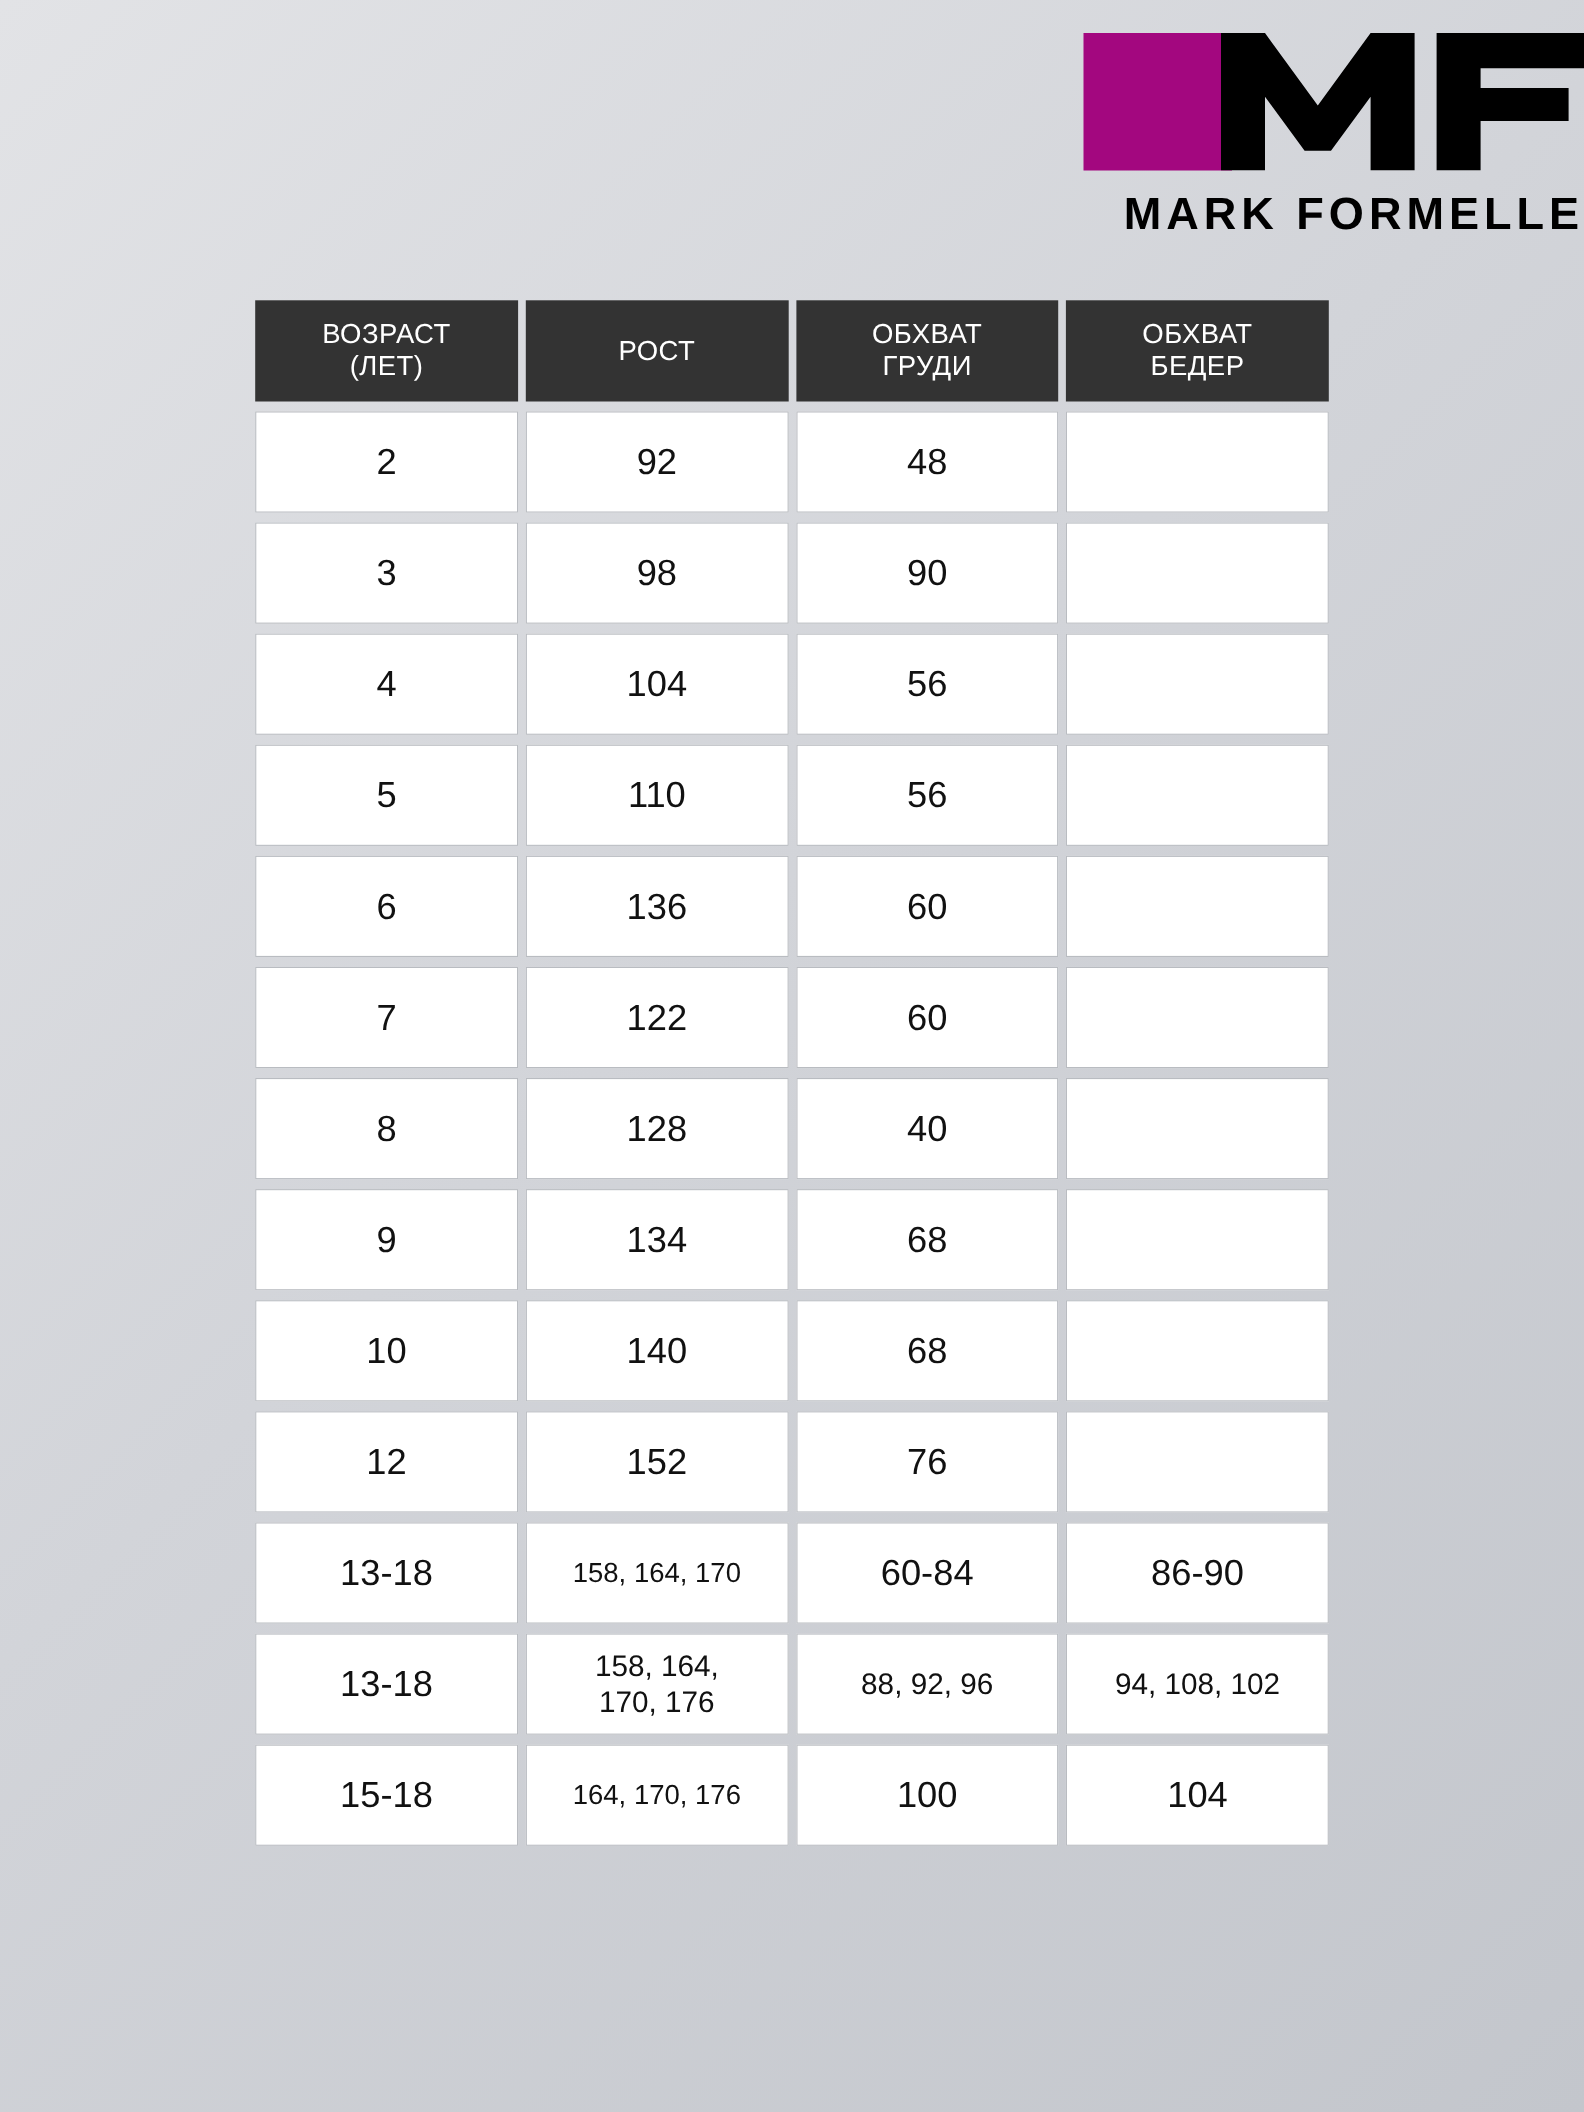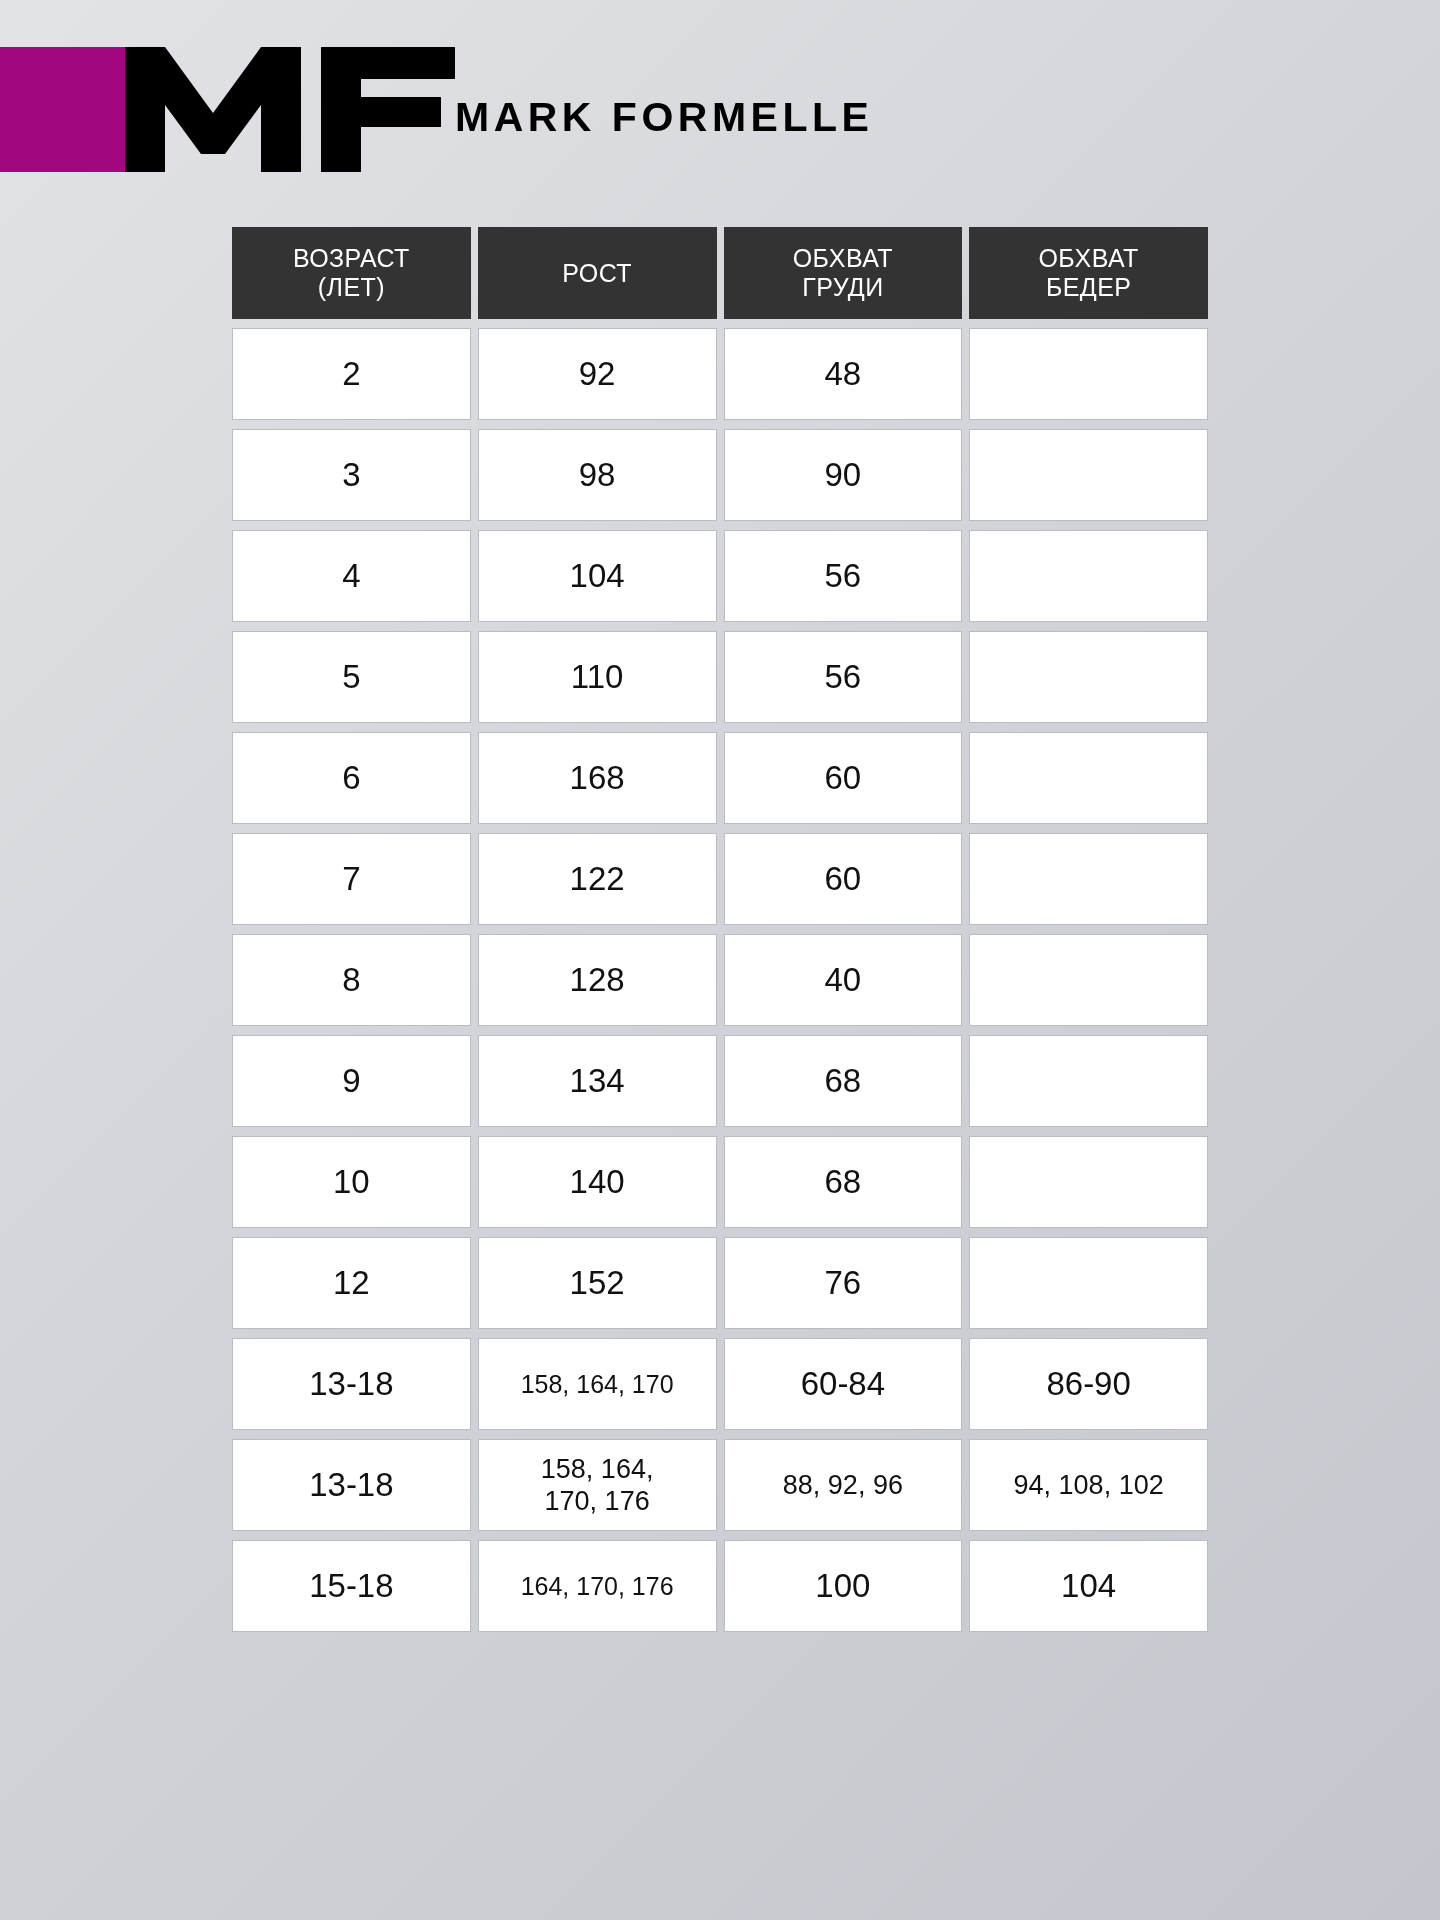--- a/index.html
+++ b/index.html
@@ -16,24 +16,24 @@
   .page {
     width: 1440px;
     height: 1920px;
     position: relative;
     box-sizing: border-box;
   }
 
   
   .logo-block {
     width: 100%;
-    padding-top: 47px;
+    padding-top: 30px;
     display: flex;
-    flex-direction: row;
-    align-items: center;
+    flex-direction: column;
+    align-items: flex-end;
   }
   .logo-mark {
     display: flex;
     align-items: flex-start;
     height: 125px;
   }
   .logo-square {
     width: 135px;
     height: 125px;
     background: #a3077f;
@@ -167,21 +167,21 @@
           <td class="empty"></td>
         </tr>
         <tr>
           <td>5</td>
           <td>110</td>
           <td>56</td>
           <td class="empty"></td>
         </tr>
         <tr>
           <td>6</td>
-          <td>168</td>
+          <td>136</td>
           <td>60</td>
           <td class="empty"></td>
         </tr>
         <tr>
           <td>7</td>
           <td>122</td>
           <td>60</td>
           <td class="empty"></td>
         </tr>
         <tr>

